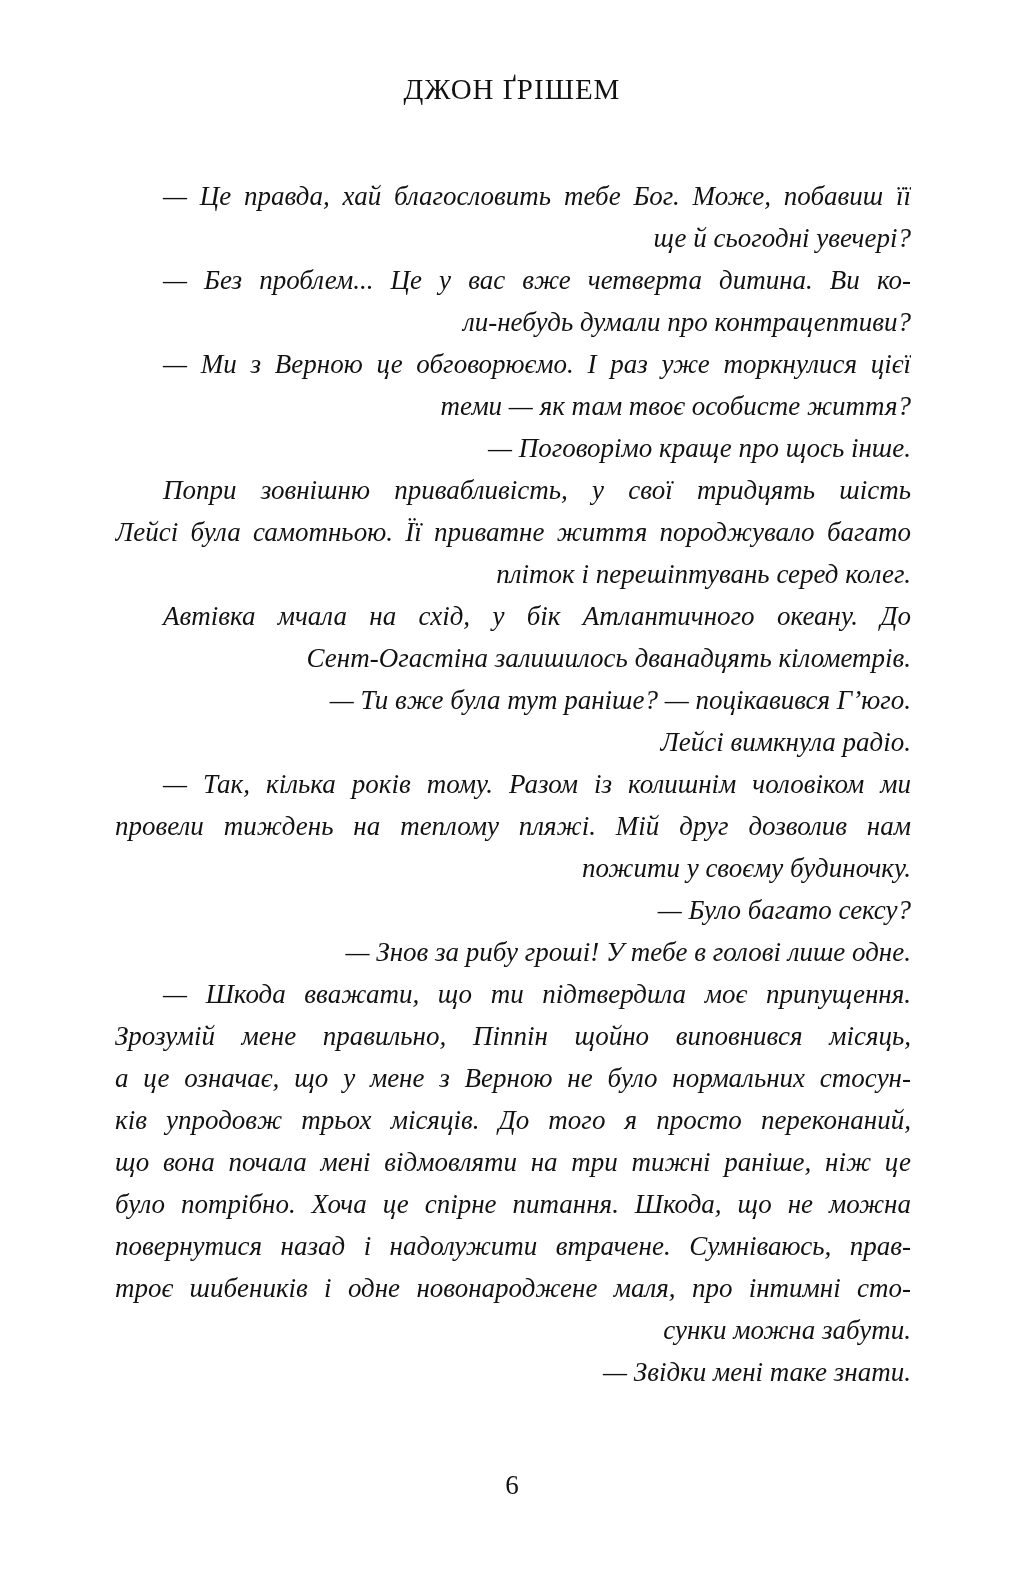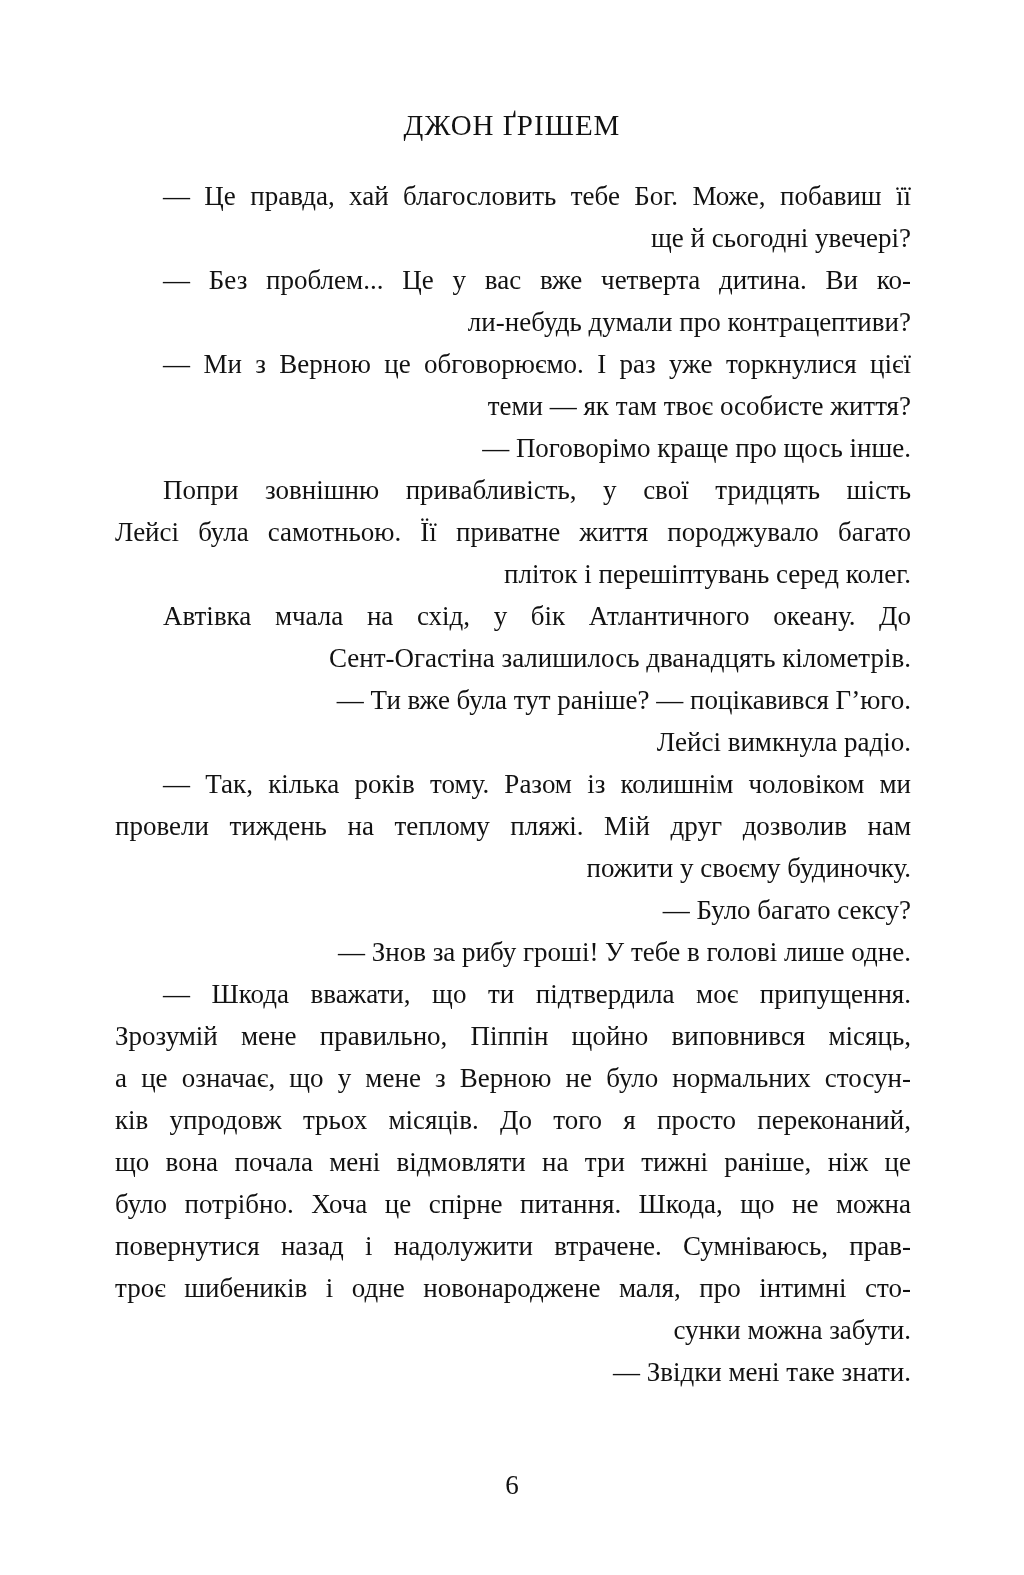--- a/index.html
+++ b/index.html
@@ -19,29 +19,28 @@
     position: absolute;
     top: 68px;
     left: 0;
     width: 1024px;
     height: 42px;
     line-height: 42px;
     text-align: center;
     font-size: 29px;
     letter-spacing: 1px;
     color: #121212;
-    margin-top: 36px;
   }
   .text-block {
     position: absolute;
     top: 175px;
     left: 115px;
     width: 796px;
   }
-  .para { margin: 0; padding: 0; }
+  .para { margin: 0; padding: 0; font-style: italic; }
   .line {
     display: block;
     height: 42px;
     line-height: 42px;
     font-size: 27px;
     overflow: hidden;
     text-align: right;
     white-space: normal;
   }
   .line.first { text-indent: 48px; }

